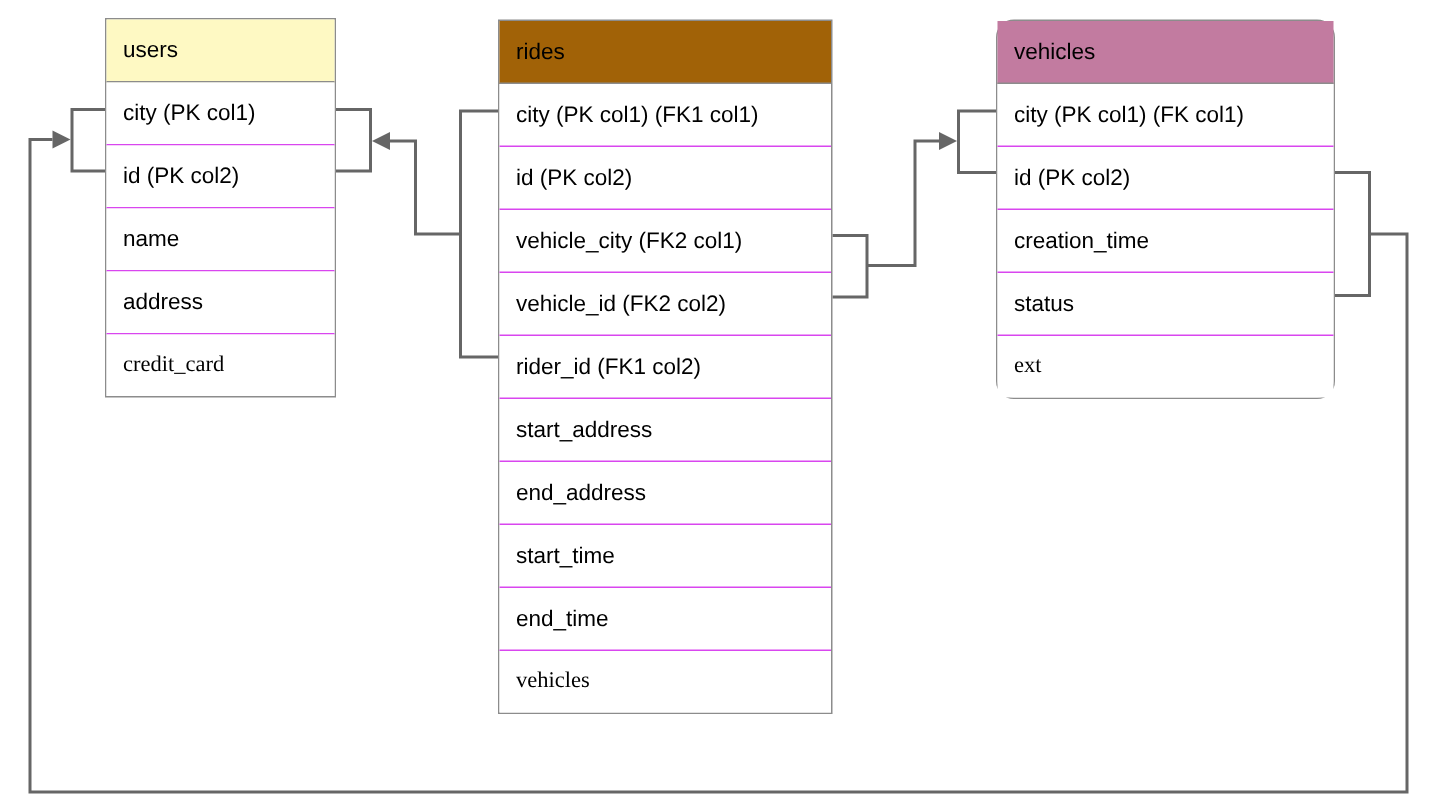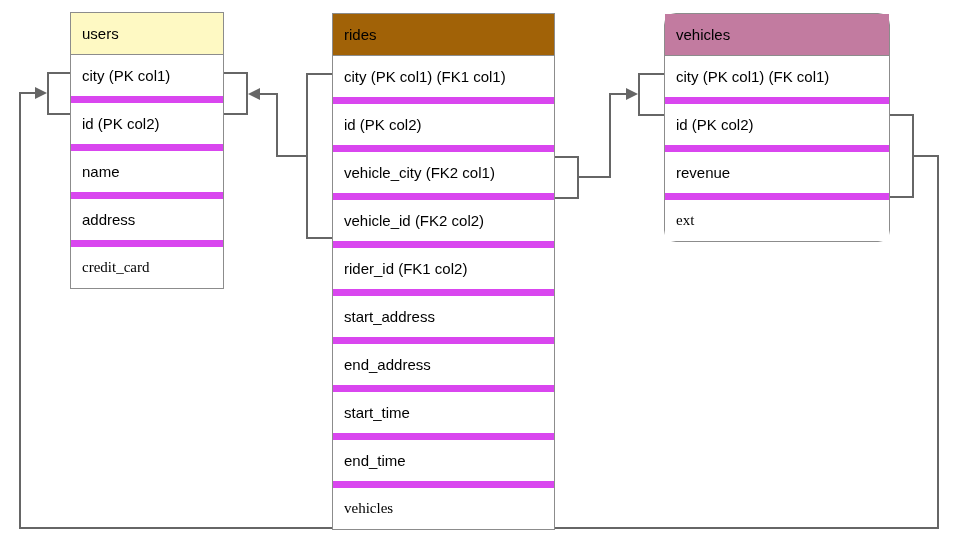--- a/index.html
+++ b/index.html
@@ -5,21 +5,21 @@
   html,body { margin:0; padding:0; background:#ffffff; }
   body { width:960px; height:540px; font-family:"Liberation Sans", sans-serif; }
   .canvas { position:relative; width:960px; height:540px; background:#ffffff; overflow:hidden; }
   .connectors { position:absolute; left:0; top:0; width:960px; height:540px; }
   .connectors polyline { fill:none; stroke:#666666; stroke-width:2; }
   .connectors polygon { fill:#666666; stroke:none; }
   .tbl { position:absolute; background:#ffffff; border:1px solid #8c8c8c; }
   .cell {
     height:41px; display:flex; align-items:center;
     padding:0 6px 0 11px; font-size:15px; color:#000000;
-    background:#ffffff; border-bottom:7px solid #d946ef;
+    background:#ffffff; border-bottom:1px solid #d946ef;
     white-space:nowrap; overflow:hidden;
   }
   .cell:last-child { border-bottom:none;font-family:Liberation Serif, serif; }
   .hdr { border-bottom:1px solid #8c8c8c; }
   #t-users    { left:70px;  top:12px; width:152px; }
   #t-rides    { left:332px; top:13px; width:221px; }
   #t-vehicles { left:664px; top:13px; width:224px;border-radius:12px; }
 </style>
 </head>
 <body>
@@ -70,17 +70,18 @@
     <div class="cell">end_address</div>
     <div class="cell">start_time</div>
     <div class="cell">end_time</div>
     <div class="cell">vehicles</div>
   </div>
 
   <div class="tbl" id="t-vehicles">
     <div class="cell hdr" style="background-color: rgb(194, 123, 160);">vehicles</div>
     <div class="cell">city (PK col1) (FK col1)</div>
     <div class="cell">id (PK col2)</div>
-    <div class="cell">revenue</div>
+    <div class="cell">creation_time</div>
+    <div class="cell">status</div>
     <div class="cell">ext</div>
   </div>
 
 </div>
 
 </body></html>

